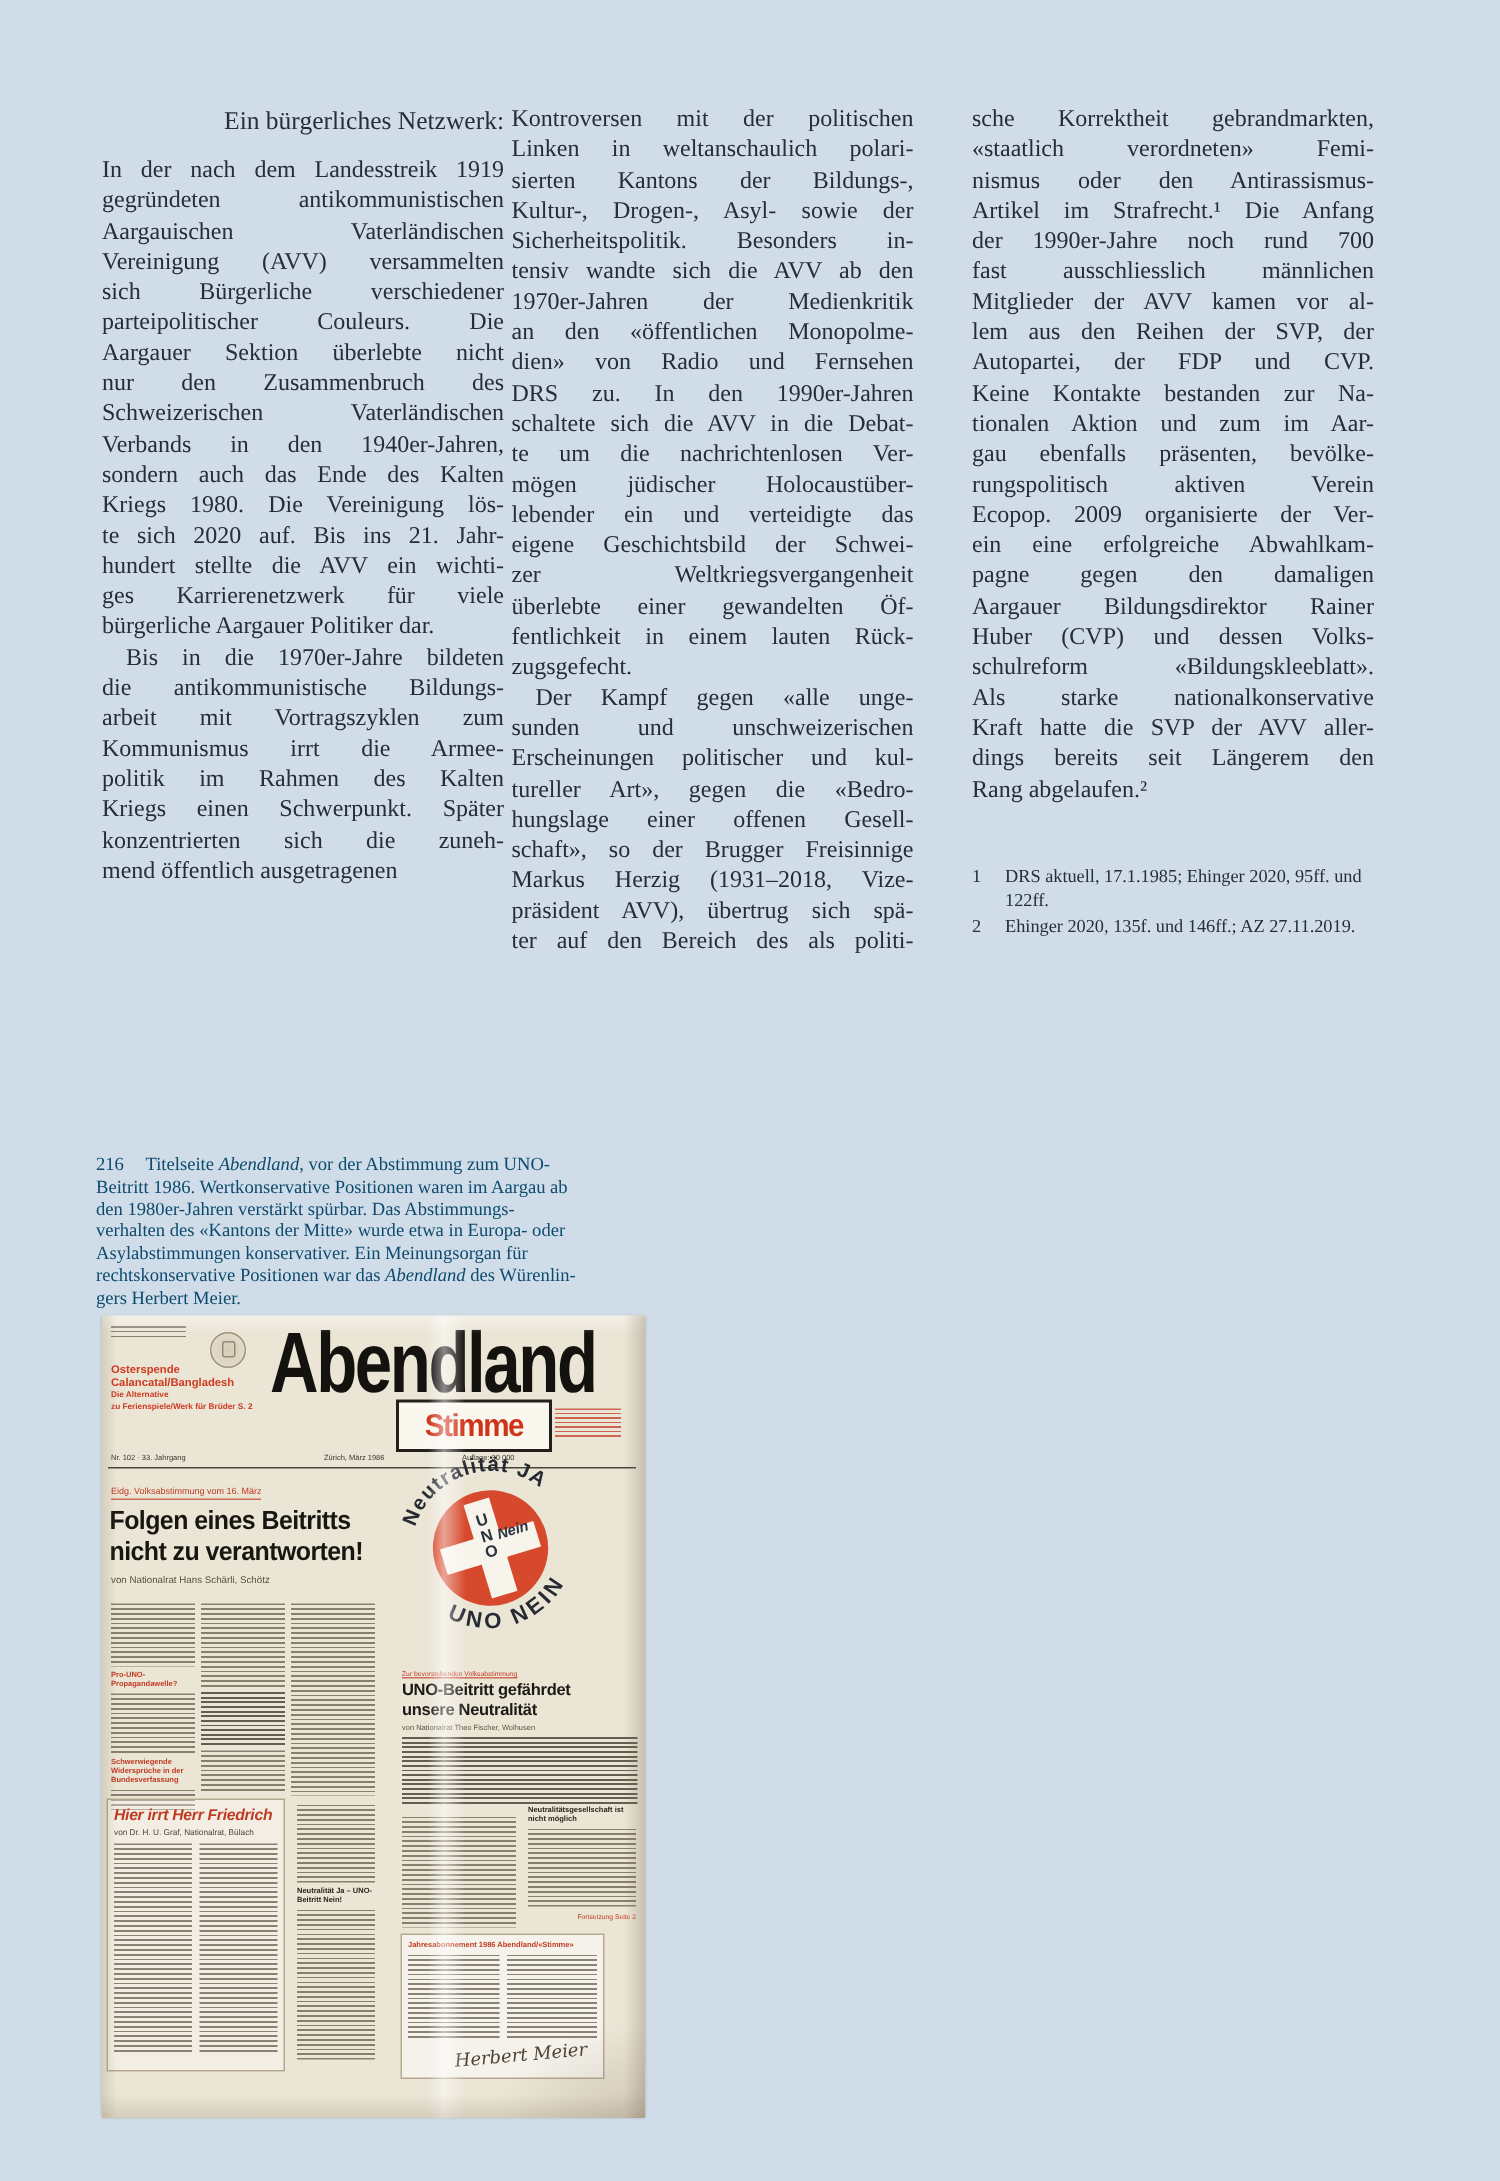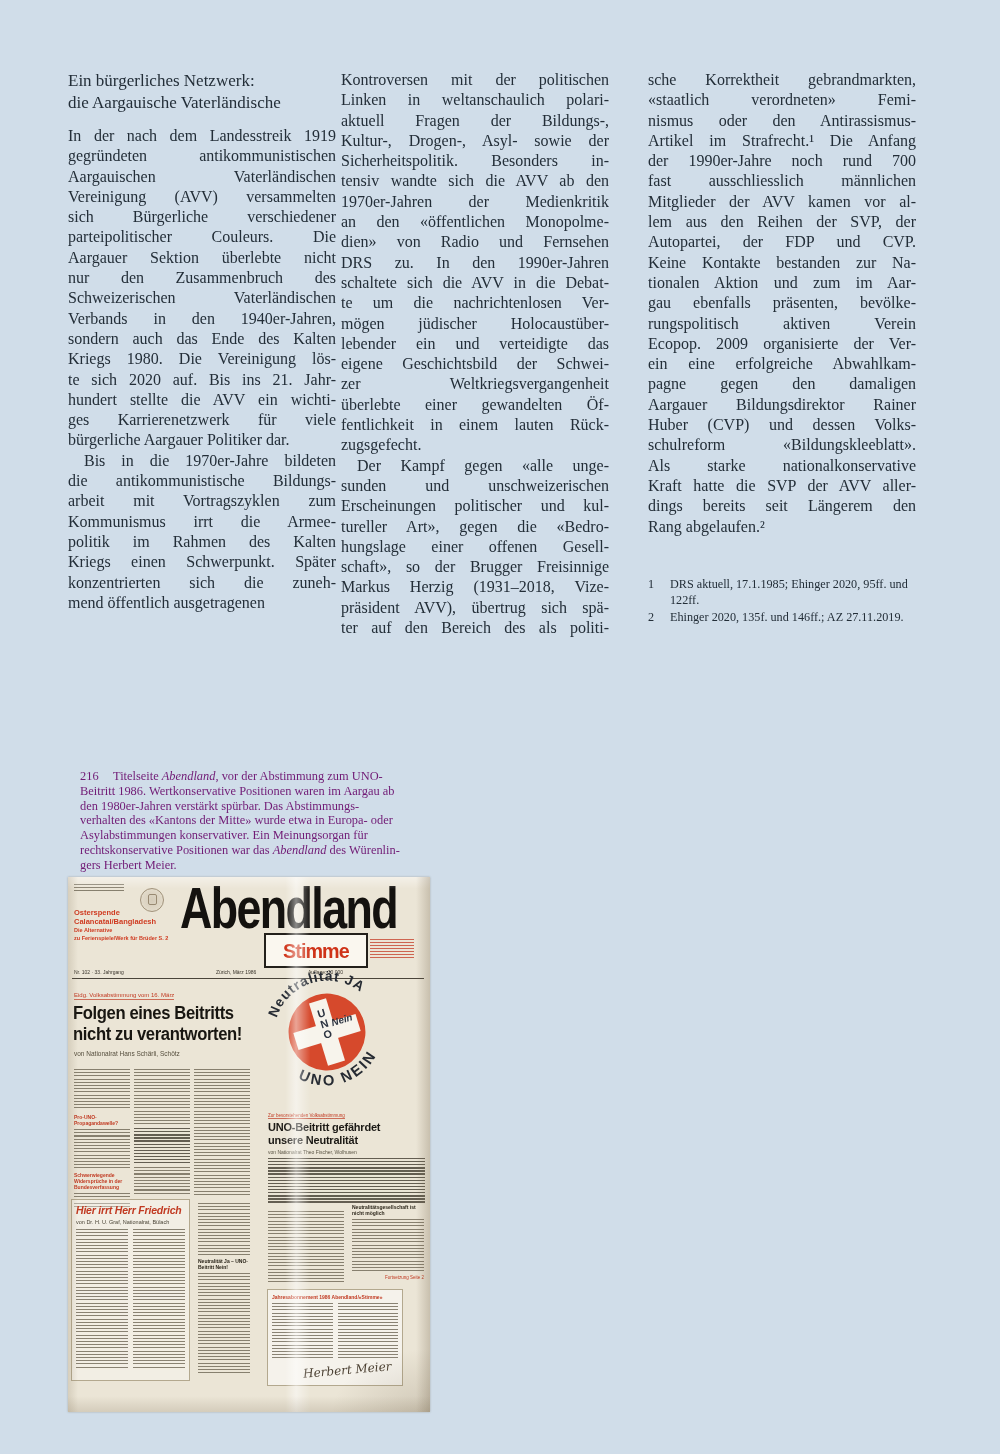--- a/index.html
+++ b/index.html
@@ -3,33 +3,33 @@
 <meta charset="utf-8">
 <style>
   html,body{margin:0;padding:0;}
   body{width:1000px;height:1454px;background:#d0dde9;}
   .page{position:relative;width:1000px;height:1454px;background:#d0dde9;
         font-family:"Liberation Serif",serif;color:#232e38;overflow:hidden;}
 
   
   .col{position:absolute;top:70px;width:268px;font-size:16px;line-height:20.3px;}
   .col1{left:68px}.col2{left:341px}.col3{left:648px}
-  .article-title{text-align:left;font-size:17px;line-height:22px;margin-bottom:12px;}
+  .article-title{text-align:right;font-size:17px;line-height:22px;margin-bottom:12px;}
   .title-line{white-space:nowrap;}
   .jline{text-align:justify;text-align-last:justify;white-space:nowrap;}
   .jline.ragged{text-align-last:left;}
 
   
   .footnotes{position:absolute;left:648px;top:576px;width:268px;font-size:12.2px;line-height:16.4px;}
   .fn{display:flex;}
   .fn-num{width:22px;flex:none;}
   .fn-text{flex:1;}
 
   
-  .caption{position:absolute;left:80px;top:769px;width:356px;font-size:12.4px;line-height:14.8px;color:#701a75;}
+  .caption{position:absolute;left:64px;top:769px;width:356px;font-size:12.4px;line-height:14.8px;color:#0c4a6e;}
   .cap-line{white-space:nowrap;}
   .cap-line em{font-style:italic;}
   .capnum{display:inline-block;width:33px;}
 
   
   .paper{position:absolute;left:68px;top:877px;width:362px;height:535px;background:#ebe5d6;
          font-family:"Liberation Sans",sans-serif;box-shadow:0 0 2px rgba(90,80,60,.35);}
   .paper::before{content:"";position:absolute;inset:0;z-index:6;pointer-events:none;background:
      linear-gradient(90deg, rgba(130,115,88,.20), rgba(255,255,255,0) 10px),
      linear-gradient(270deg, rgba(120,105,80,.30), rgba(255,255,255,0) 14px),
@@ -104,21 +104,20 @@
           font-size:12px;color:#4c4133;transform:rotate(-5deg);}
 </style>
 </head>
 <body>
 
 <div class="page">
 
   <div class="col col1">
     <div class="article-title">
         <div class="title-line">Ein bürgerliches Netzwerk:</div>
-        <div class="title-line">die Aargauische Vaterländische</div>
       </div>
     <div>
         <div class="jline">In der nach dem Landesstreik 1919</div>
         <div class="jline">gegründeten antikommunistischen</div>
         <div class="jline">Aargauischen Vaterländischen</div>
         <div class="jline">Vereinigung (AVV) versammelten</div>
         <div class="jline">sich Bürgerliche verschiedener</div>
         <div class="jline">parteipolitischer Couleurs. Die</div>
         <div class="jline">Aargauer Sektion überlebte nicht</div>
         <div class="jline">nur den Zusammenbruch des</div>
@@ -137,21 +136,21 @@
         <div class="jline">politik im Rahmen des Kalten</div>
         <div class="jline">Kriegs einen Schwerpunkt. Später</div>
         <div class="jline">konzentrierten sich die zuneh-</div>
         <div class="jline ragged">mend öffentlich ausgetragenen</div>
       </div>
   </div>
 
   <div class="col col2">
       <div class="jline">Kontroversen mit der politischen</div>
       <div class="jline">Linken in weltanschaulich polari-</div>
-      <div class="jline">aktuell Fragen der Bildungs-,</div>
+      <div class="jline">sierten Kantons der Bildungs-,</div>
       <div class="jline">Kultur-, Drogen-, Asyl- sowie der</div>
       <div class="jline">Sicherheitspolitik. Besonders in-</div>
       <div class="jline">tensiv wandte sich die AVV ab den</div>
       <div class="jline">1970er-Jahren der Medienkritik</div>
       <div class="jline">an den «öffentlichen Monopolme-</div>
       <div class="jline">dien» von Radio und Fernsehen</div>
       <div class="jline">DRS zu. In den 1990er-Jahren</div>
       <div class="jline">schaltete sich die AVV in die Debat-</div>
       <div class="jline">te um die nachrichtenlosen Ver-</div>
       <div class="jline">mögen jüdischer Holocaustüber-</div>

